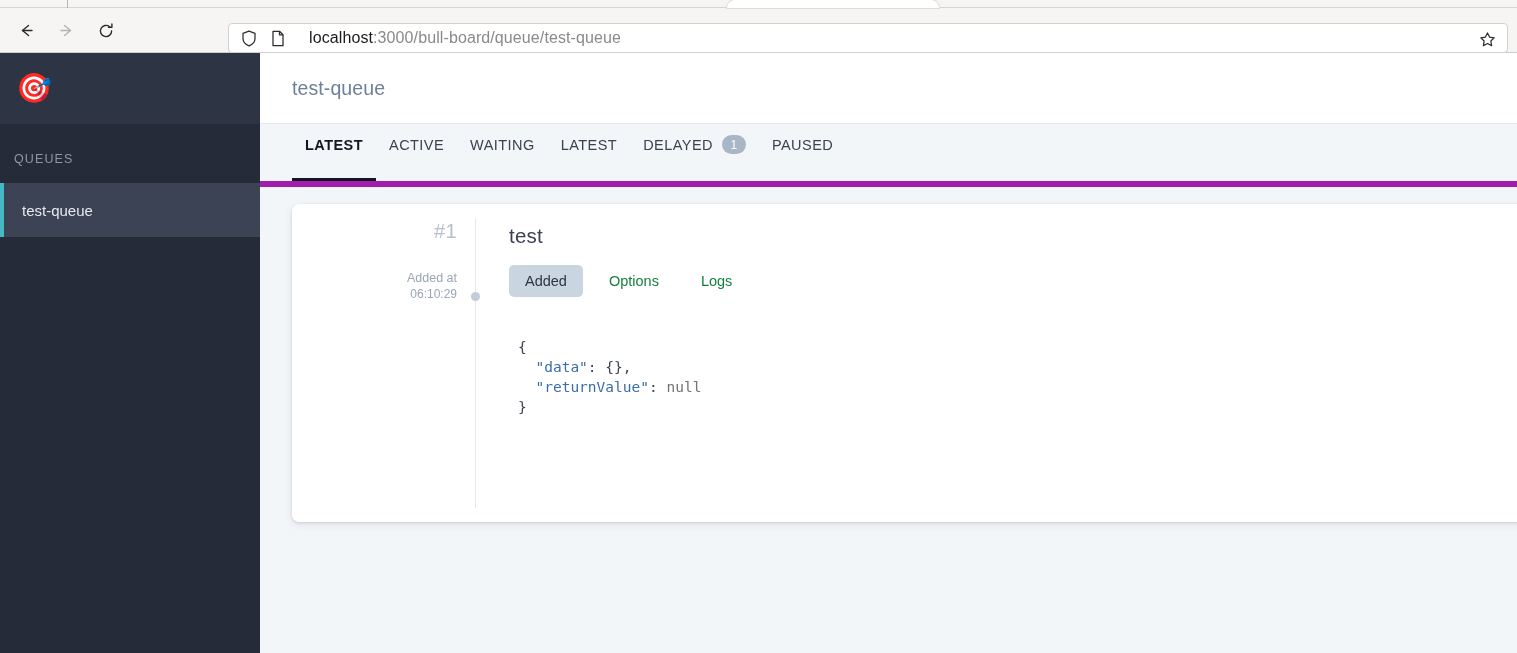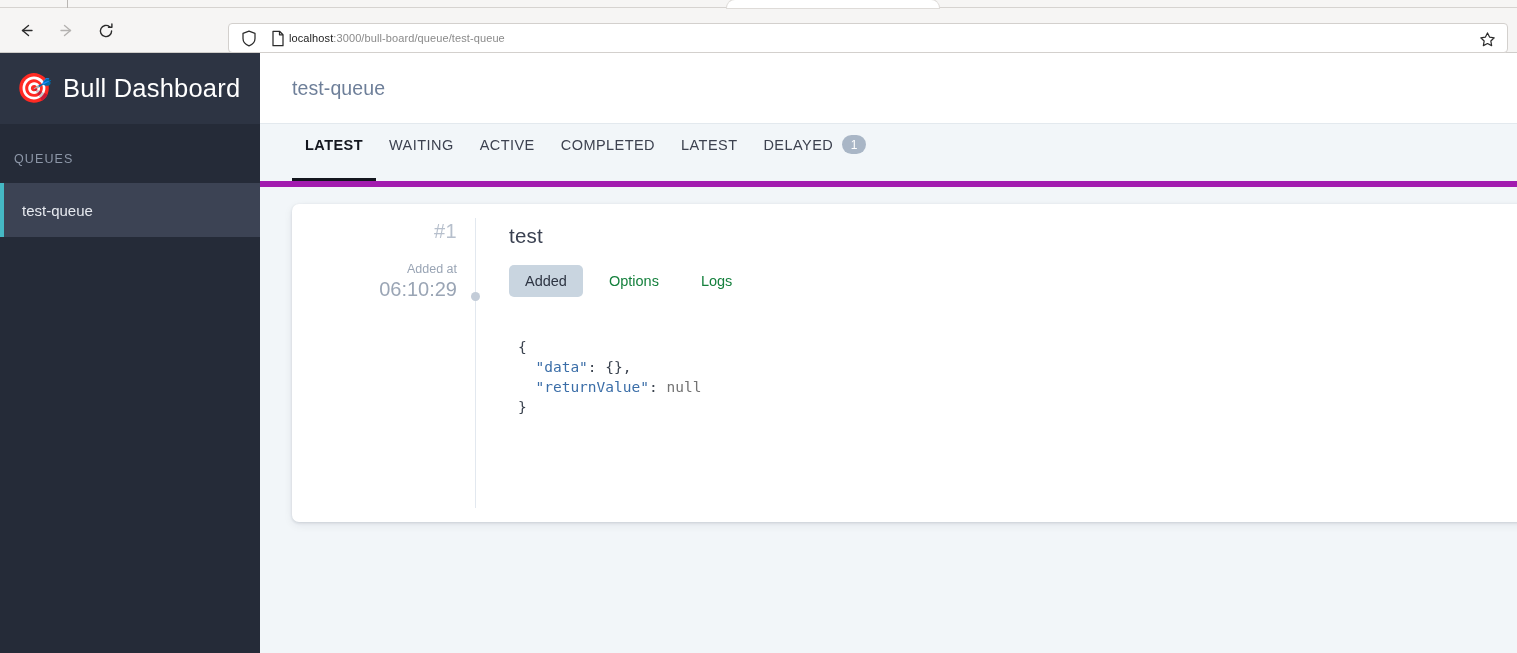--- a/index.html
+++ b/index.html
@@ -48,22 +48,22 @@
     position: absolute; left: 228px; top: 14px;
     width: 1280px; height: 30px;
     background: #ffffff;
     border: 1px solid #d3d0cd;
     border-radius: 4px;
     display: flex; align-items: center;
   }
   #shield-icon { margin-left: 12px; display:flex; }
   #page-info-icon { margin-left: 14px; display:flex; }
   #url-text {
-    margin-left: 4px;
-    font-size: 11px;
+    margin-left: 24px;
+    font-size: 16px;
     color: #8a8a8a;
     white-space: nowrap;
     letter-spacing: 0.1px;
   }
   #url-text .host { color: #1b1b1b; }
   #star-icon {
     position: absolute; right: 10px; top: 5px;
     width: 20px; height: 20px; display:flex; align-items:center; justify-content:center;
     cursor: pointer;
   }
@@ -153,22 +153,22 @@
     border-radius: 7px;
     box-shadow: 0 1px 3px rgba(24,35,60,0.14), 0 3px 10px rgba(24,35,60,0.07);
     display: flex;
   }
   #job-meta {
     width: 183px; padding-top: 16px;
     text-align: right; padding-right: 18px;
     position: relative;
   }
   #job-id { font-size: 20px; color: #b6bfcc; letter-spacing: 0.4px; }
-  #job-added-label { margin-top: 19px; font-size: 12.5px; color: #9aa5b5; }
-  #job-added-time { margin-top: 2px; font-size: 20px; color: #9aa5b5; }
+  #job-added-label { margin-top: 28px; font-size: 12.5px; color: #9aa5b5; }
+  #job-added-time { margin-top: 2px; font-size: 12px; color: #9aa5b5; }
 
   #timeline {
     position: relative; width: 1px; background: #e2e8ef;
     margin: 14px 0 14px 0;
   }
   #timeline-dot {
     position: absolute; left: -4px; top: 74px;
     width: 9px; height: 9px; border-radius: 50%;
     background: #c3ccd8;
   }
@@ -256,53 +256,52 @@
       </span>
     </div>
   </div>
 </div>
 
 <div id="app">
 
   <div id="sidebar">
     <div id="brand">
       <span id="brand-logo">🎯</span>
-      <span id="brand-title">Bull Dashboard</span>
     </div>
     <div id="queues-label">QUEUES</div>
     <div class="queue-item active">
       <span>test-queue</span>
     </div>
   </div>
 
   <div id="main">
 
     <div id="main-header">
       <span id="queue-title">test-queue</span>
     </div>
 
     <div id="tabs-bar">
       <div class="tab active">
         <span>LATEST</span>
       </div>
       <div class="tab">
+        <span>ACTIVE</span>
+      </div>
+      <div class="tab">
         <span>WAITING</span>
-      </div>
-      <div class="tab">
-        <span>ACTIVE</span>
-      </div>
-      <div class="tab">
-        <span>COMPLETED</span>
       </div>
       <div class="tab">
         <span>LATEST</span>
       </div>
       <div class="tab">
         <span>DELAYED</span>
         <span class="tab-badge">1</span>
+      </div>
+      <div class="tab">
+        <span>PAUSED</span>
       </div>
     </div>
 
     <div id="jobs-area">
       <div id="job-card">
 
         <div id="job-meta">
           <div id="job-id">#1</div>
           <div id="job-added-label">Added at</div>
           <div id="job-added-time">06:10:29</div>

